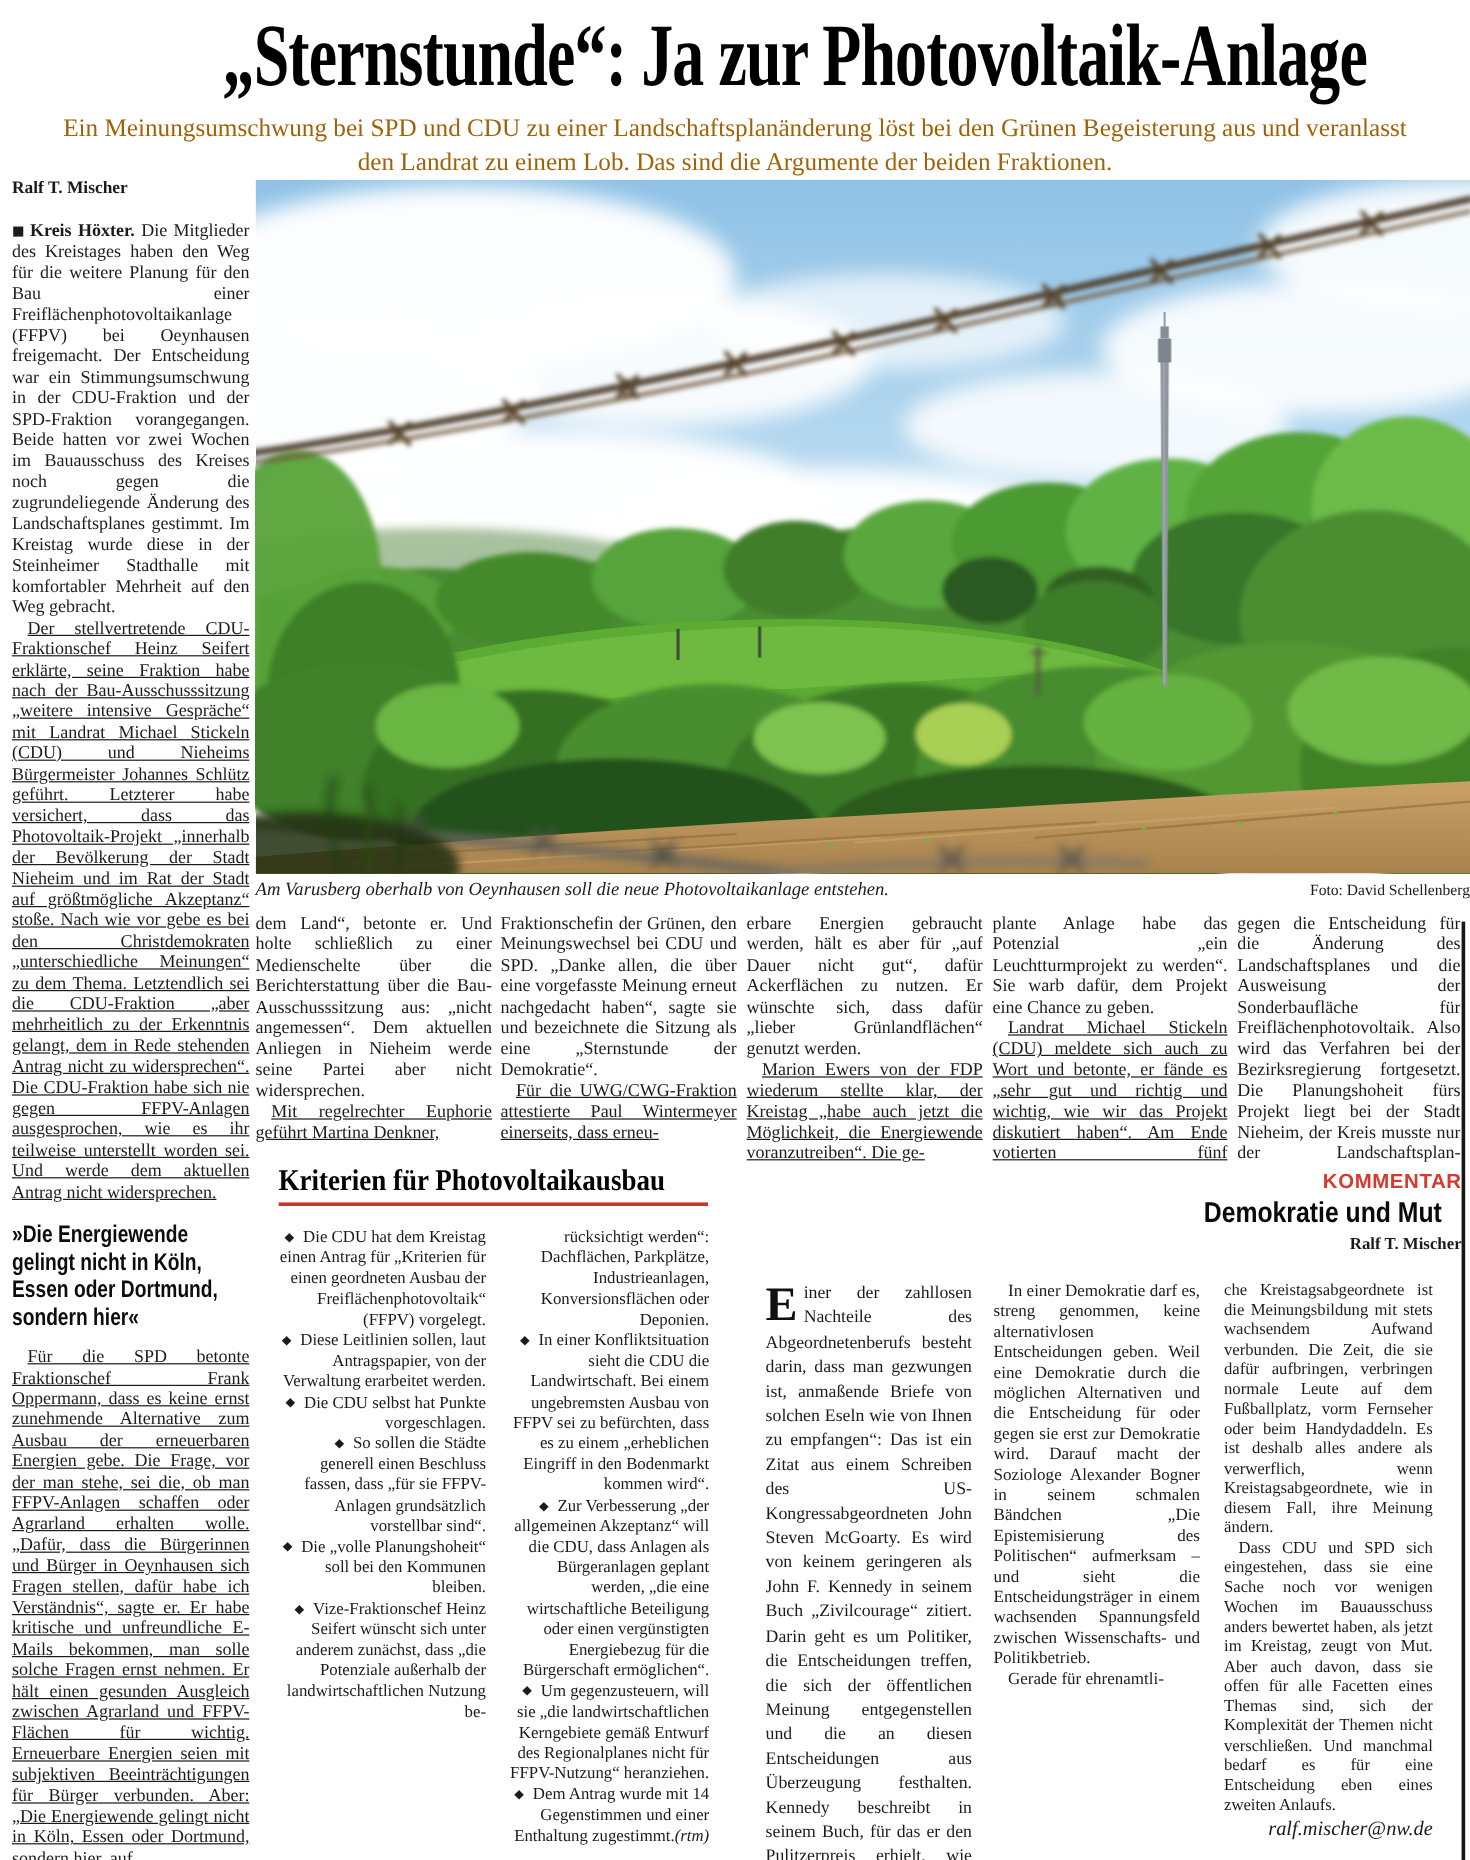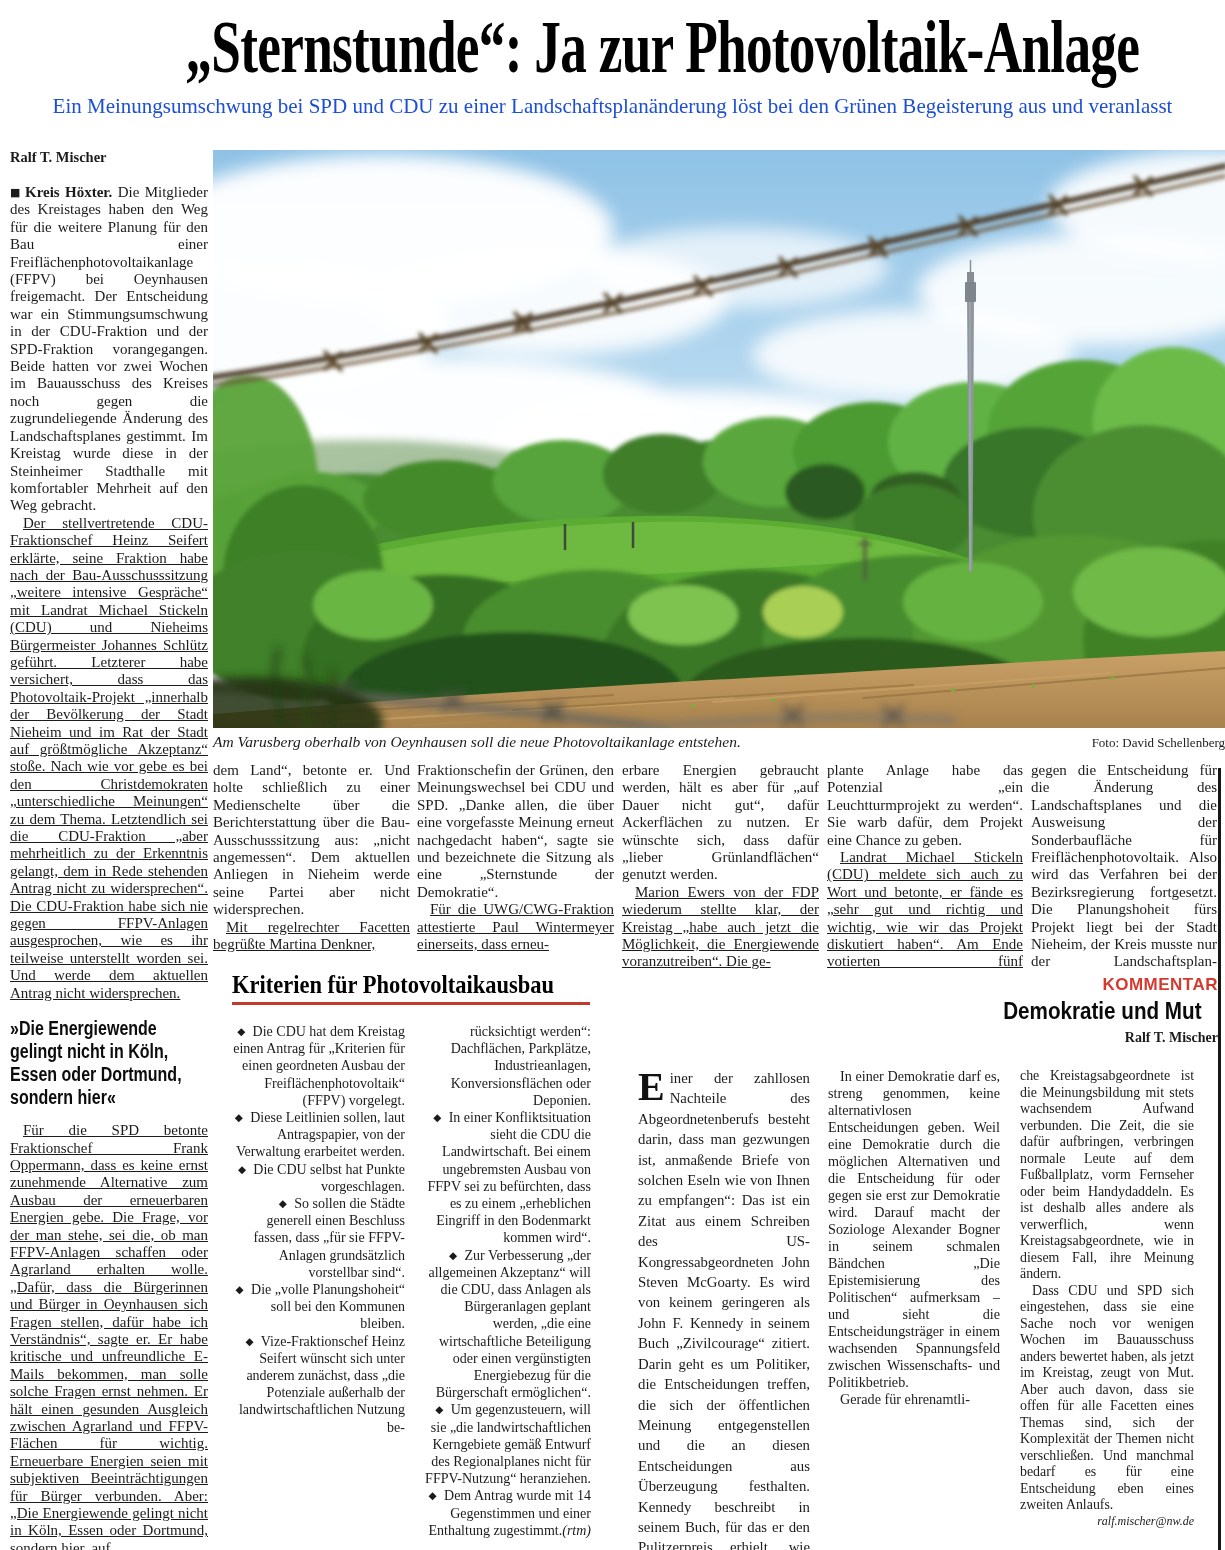--- a/index.html
+++ b/index.html
@@ -8,21 +8,21 @@
     background:#ffffff;overflow:hidden;
     font-family:"Liberation Serif", serif;color:#1b1b1b;
   }
   
   .headline-wrap{position:absolute;top:6px;left:0;width:1225px;text-align:center;white-space:nowrap;}
   .headline-wrap .condense{
     display:inline-block;transform:scaleX(.72);transform-origin:center top;
     font-weight:bold;font-size:74px;line-height:82px;color:#000;letter-spacing:-1px;
   }
   .subtitle{position:absolute;top:92px;left:0;width:1225px;text-align:center;
-    font-size:21px;line-height:29px;color:#1d4ed8;}
+    font-size:21px;line-height:29px;color:#a16207;}
   .byline{position:absolute;top:149px;left:10px;font-weight:bold;font-size:14.5px;}
   
   .col{position:absolute;text-align:justify;font-size:15px;line-height:17.4px;hyphens:auto;}
   .col p{margin:0;}
   .col p.indent{text-indent:13px;text-decoration:underline;}
   .col-1{left:10px;top:184px;width:198px;height:1366px;overflow:hidden;}
   .col-2{left:213px;top:762px;width:197px;max-height:208px;overflow:hidden;}
   .col-3{left:417px;top:762px;width:197px;max-height:208px;overflow:hidden;}
   .col-4{left:622px;top:762px;width:197px;max-height:208px;overflow:hidden;}
   .col-5{left:827px;top:762px;width:196px;max-height:208px;overflow:hidden;}
@@ -65,34 +65,35 @@
     font-family:"Liberation Sans",sans-serif;font-weight:bold;font-size:24px;line-height:28px;color:#0a0a0a;}
   .kom-byline{margin-top:5px;font-weight:bold;font-size:14px;}
   .kcol{position:absolute;text-align:justify;hyphens:auto;}
   .kcol p{margin:0;}
   .kcol p.indent{text-indent:12px;}
   .kcol-1{left:638px;top:1068px;width:172px;height:482px;overflow:hidden;font-size:14.8px;line-height:20.4px;}
   .kcol-2{left:828px;top:1068px;width:172px;height:482px;overflow:hidden;font-size:14.2px;line-height:17px;}
   .kcol-3{left:1020px;top:1068px;width:174px;height:442px;overflow:hidden;font-size:13.9px;line-height:16.5px;}
   .dropcap{float:left;font-weight:bold;font-size:40px;line-height:34px;padding:2px 5px 0 0;color:#111;}
   .kom-email{position:absolute;left:1020px;top:1514px;width:174px;text-align:right;
-    font-style:italic;font-size:12px;}
+    font-style:italic;font-size:17px;}
   
   .edge-rule{position:absolute;left:1218px;top:768px;width:3px;height:782px;background:#161616;}
 </style>
 </head>
 <body>
 
 <div class="page">
 
   <div class="headline-wrap">
     <span class="condense">„Sternstunde“: Ja zur Photovoltaik-Anlage</span>
   </div>
   <div class="subtitle">
     <div>Ein Meinungsumschwung bei SPD und CDU zu einer Landschaftsplanänderung löst bei den Grünen Begeisterung aus und veranlasst</div>
+    <div>den Landrat zu einem Lob. Das sind die Argumente der beiden Fraktionen.</div>
   </div>
   <div class="byline">Ralf T. Mischer</div>
 
   <div class="col col-1">
     <p class="para">
       <span class="sq">■</span><b class="loc">Kreis Höxter.</b>
       <span>Die Mitglieder des Kreistages haben den Weg für die weitere Planung für den Bau einer Freiflächenphotovoltaikanlage (FFPV) bei Oeynhausen freigemacht. Der Entscheidung war ein Stimmungsumschwung in der CDU-Fraktion und der SPD-Fraktion vorangegangen. Beide hatten vor zwei Wochen im Bauausschuss des Kreises noch gegen die zugrundeliegende Änderung des Landschaftsplanes gestimmt. Im Kreistag wurde diese in der Steinheimer Stadthalle mit komfortabler Mehrheit auf den Weg gebracht.</span>
     </p>
     <p class="para indent">Der stellvertretende CDU-Fraktionschef Heinz Seifert erklärte, seine Fraktion habe nach der Bau-Ausschusssitzung „weitere intensive Gespräche“ mit Landrat Michael Stickeln (CDU) und Nieheims Bürgermeister Johannes Schlütz geführt. Letzterer habe versichert, dass das Photovoltaik-Projekt „innerhalb der Bevölkerung der Stadt Nieheim und im Rat der Stadt auf größtmögliche Akzeptanz“ stoße. Nach wie vor gebe es bei den Christdemokraten „unterschiedliche Meinungen“ zu dem Thema. Letztendlich sei die CDU-Fraktion „aber mehrheitlich zu der Erkenntnis gelangt, dem in Rede stehenden Antrag nicht zu widersprechen“. Die CDU-Fraktion habe sich nie gegen FFPV-Anlagen ausgesprochen, wie es ihr teilweise unterstellt worden sei. Und werde dem aktuellen Antrag nicht widersprechen.</p>
     <div class="pull-quote">
@@ -275,21 +276,21 @@
     </g>
   </svg>
 
   <div class="caption-row">
     <span class="caption">Am Varusberg oberhalb von Oeynhausen soll die neue Photovoltaikanlage entstehen.</span>
     <span class="credit">Foto: David Schellenberg</span>
   </div>
 
   <div class="col col-2">
     <p class="para">dem Land“, betonte er. Und holte schließlich zu einer Medienschelte über die Berichterstattung über die Bau-Ausschusssitzung aus: „nicht angemessen“. Dem aktuellen Anliegen in Nieheim werde seine Partei aber nicht widersprechen.</p>
-    <p class="para indent">Mit regelrechter Facetten begrüßte Martina Denkner,</p>
+    <p class="para indent">Mit regelrechter Euphorie geführt Martina Denkner,</p>
   </div>
   <div class="col col-3">
     <p class="para">Fraktionschefin der Grünen, den Meinungswechsel bei CDU und SPD. „Danke allen, die über eine vorgefasste Meinung erneut nachgedacht haben“, sagte sie und bezeichnete die Sitzung als eine „Sternstunde der Demokratie“.</p>
     <p class="para indent">Für die UWG/CWG-Fraktion attestierte Paul Wintermeyer einerseits, dass erneu-</p>
   </div>
   <div class="col col-4">
     <p class="para">erbare Energien gebraucht werden, hält es aber für „auf Dauer nicht gut“, dafür Ackerflächen zu nutzen. Er wünschte sich, dass dafür „lieber Grünlandflächen“ genutzt werden.</p>
     <p class="para indent">Marion Ewers von der FDP wiederum stellte klar, der Kreistag „habe auch jetzt die Möglichkeit, die Energiewende voranzutreiben“. Die ge-</p>
   </div>
   <div class="col col-5">

